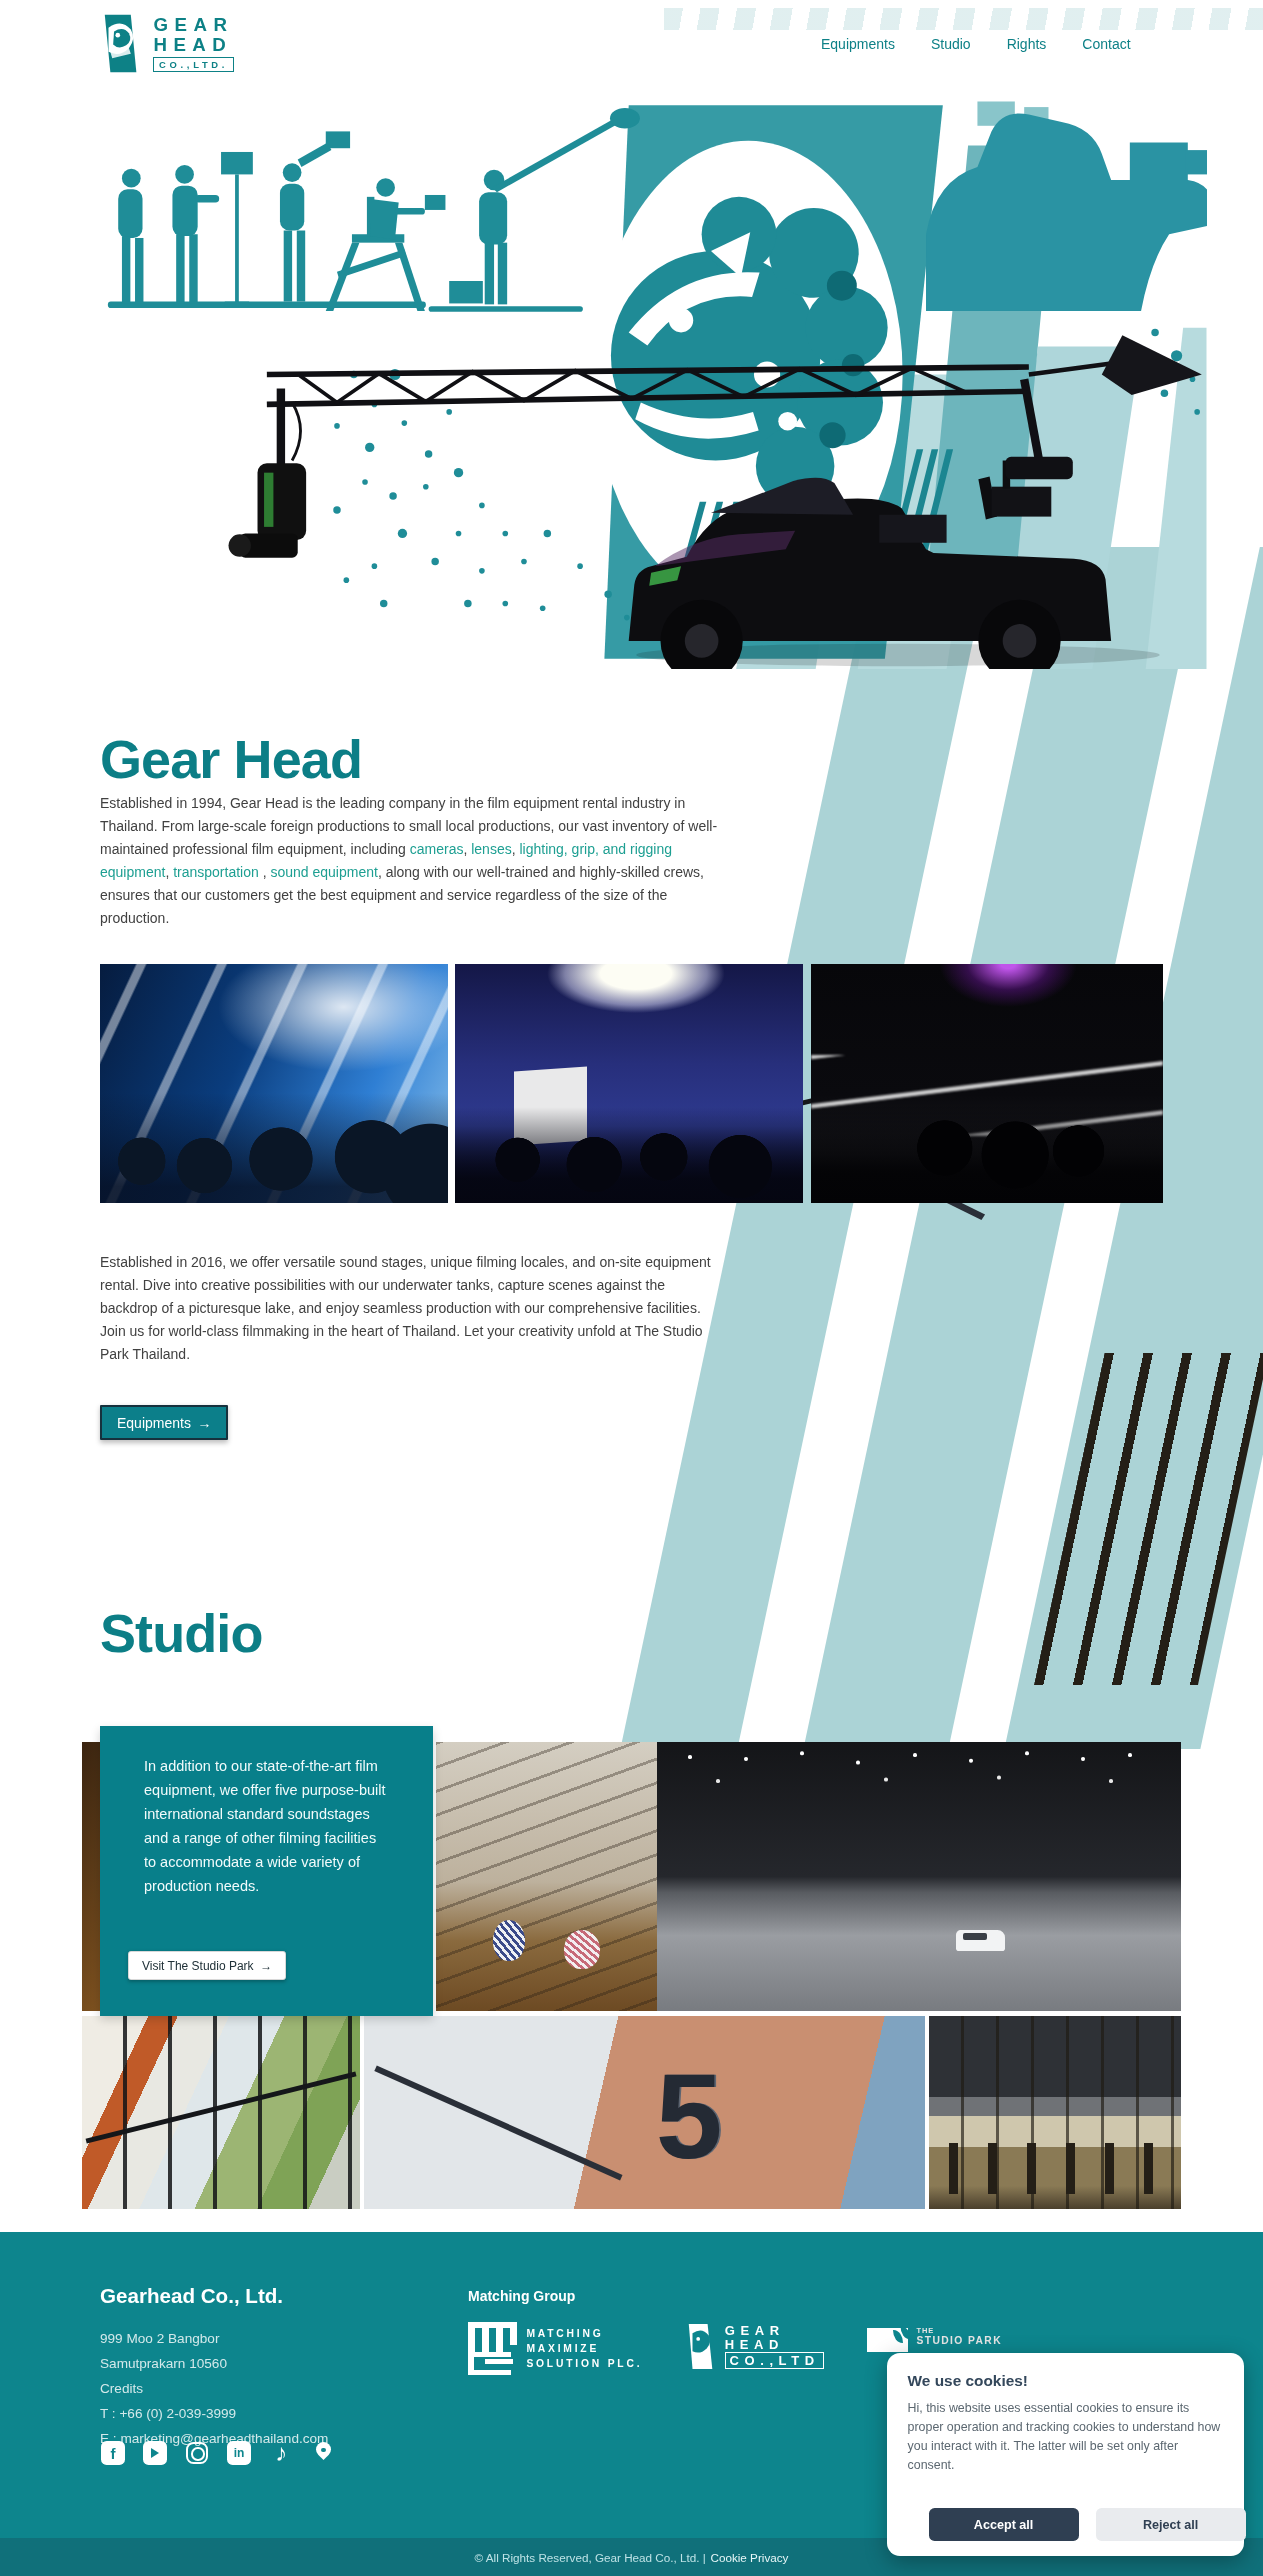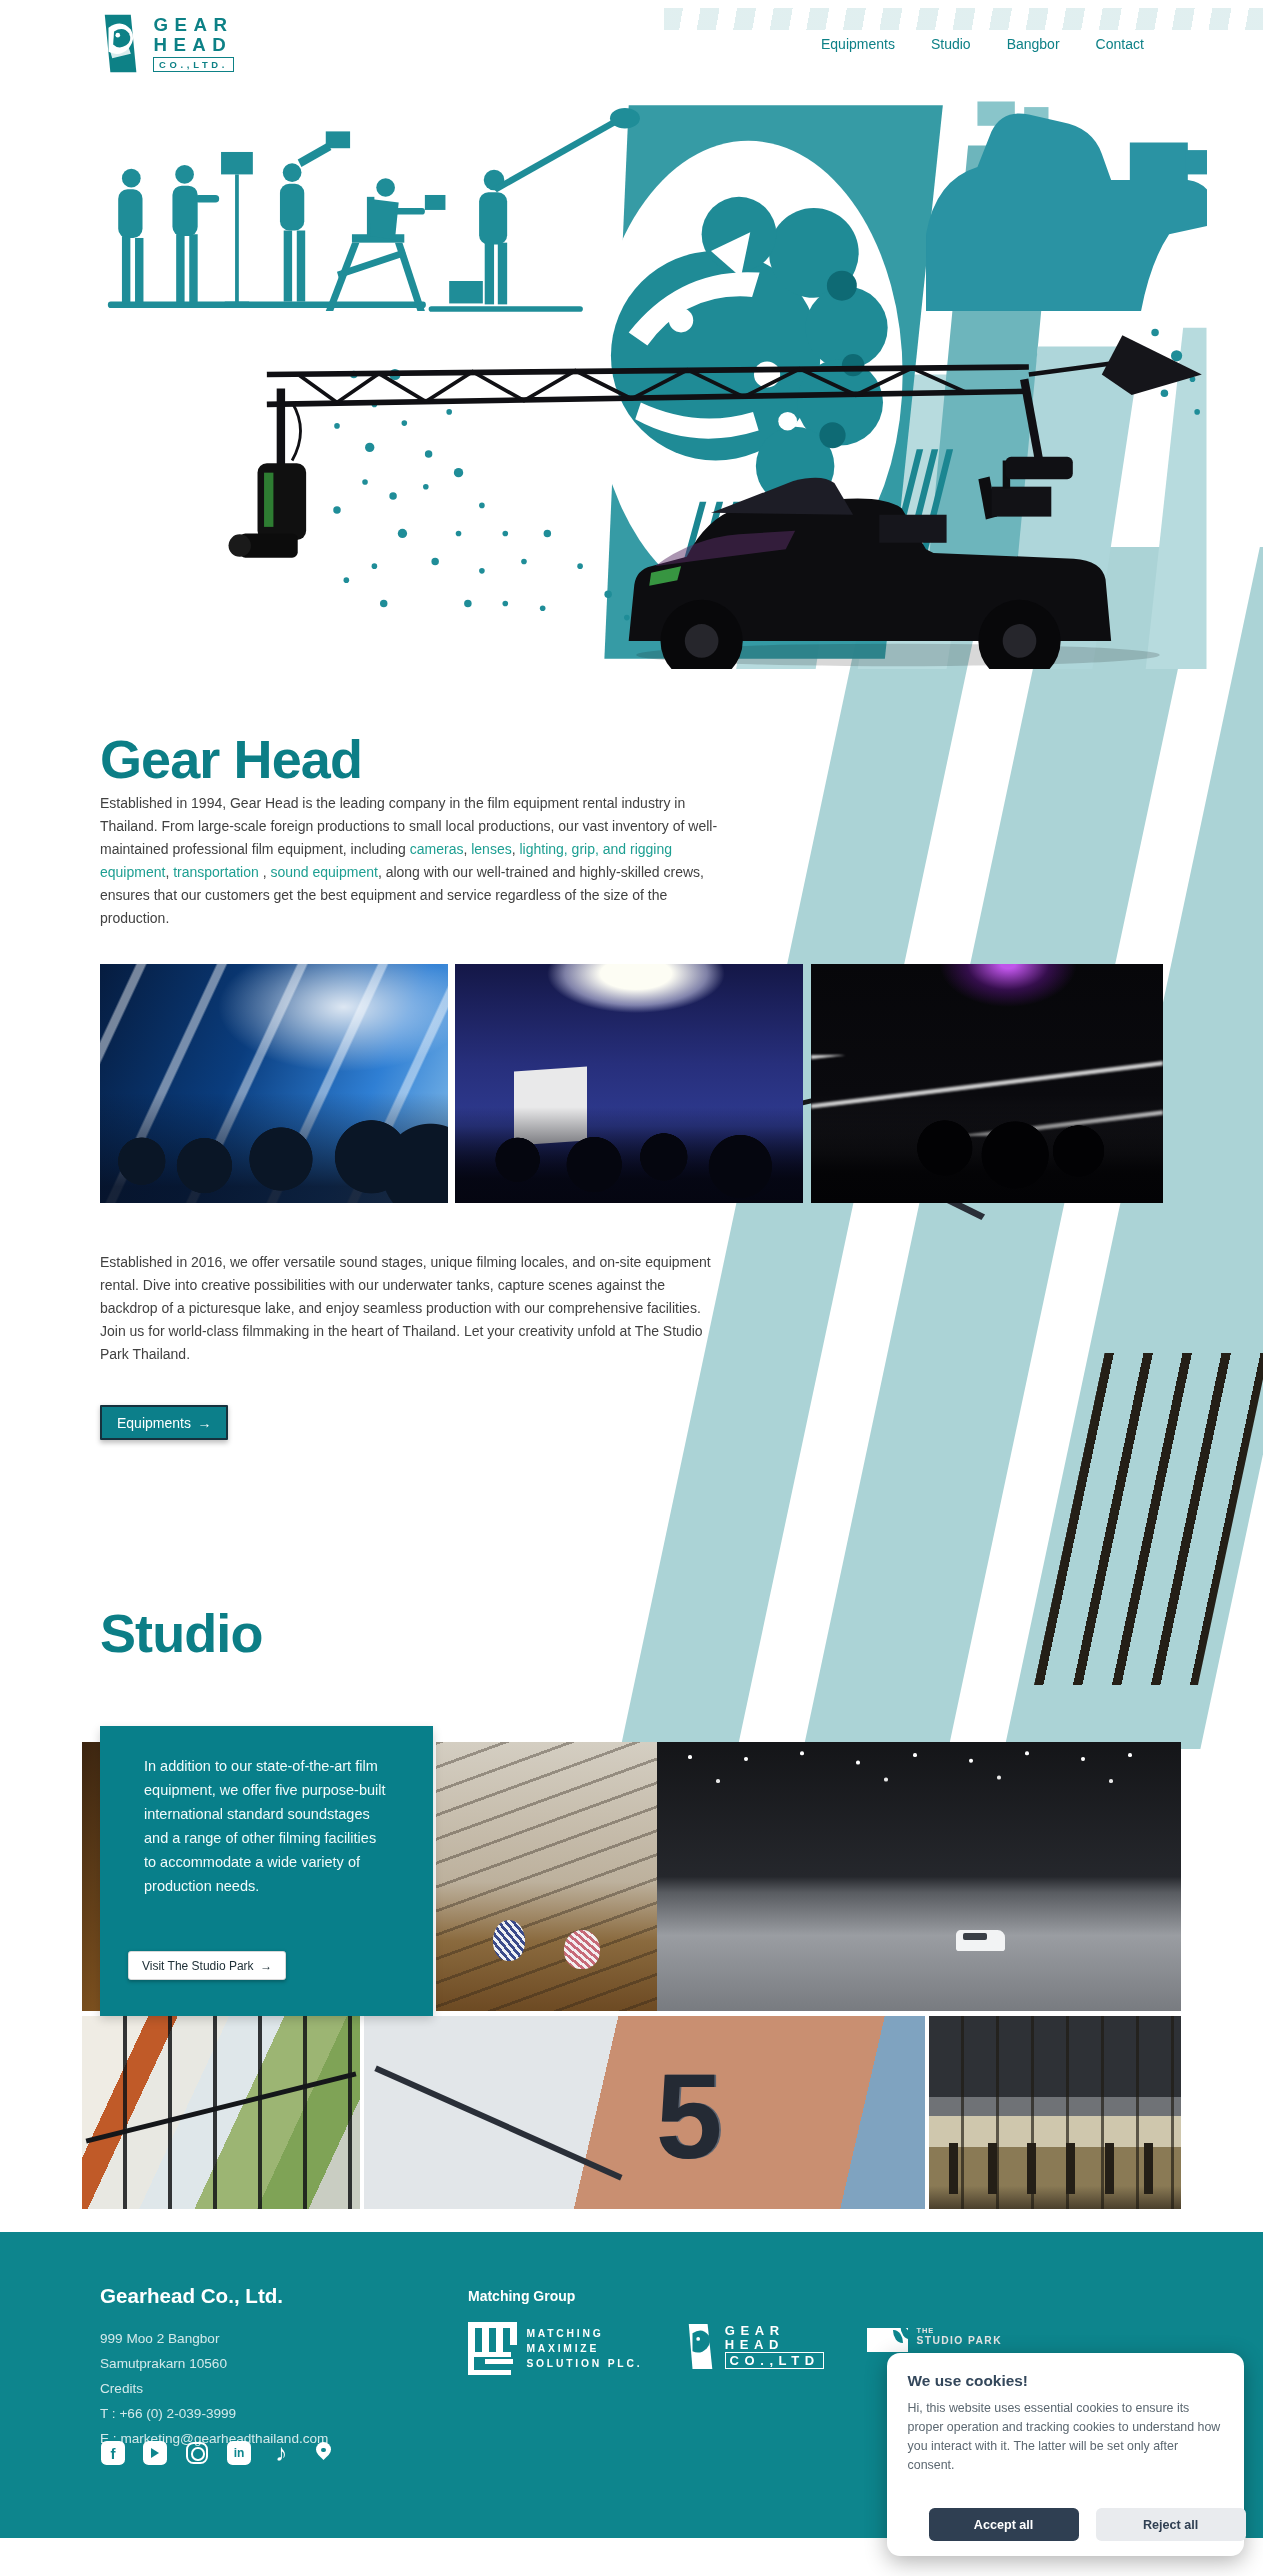--- a/index.html
+++ b/index.html
@@ -202,21 +202,21 @@
       </svg>
       <div class="logo-text">
         <span class="logo-line">GEAR</span>
         <span class="logo-line">HEAD</span>
         <span class="logo-box">CO.,LTD.</span>
       </div>
     </div>
     <nav class="nav">
       <a href="#">Equipments</a>
       <a href="#">Studio</a>
-      <a href="#">Bangbor</a>
+      <a href="#">Rights</a>
       <a href="#">Contact</a>
     </nav>
   </div>
 
   <svg class="hero" viewBox="0 0 1230 615">
 
     <g>
       <polygon points="770,330 855,330 812,615 727,615" fill="#b7dbde"></polygon>
       <polygon points="905,300 1000,300 952,615 857,615" fill="#b7dbde"></polygon>
       <polygon points="1050,270 1160,270 1108,615 998,615" fill="#aed6da"></polygon>
@@ -476,20 +476,24 @@
         <span class="tsp-b1"></span>
           <span class="tsp-b2"></span>
         <span class="tsp-text">
           <div class="tsp-l1">THE</div>
           <div class="tsp-l2">STUDIO PARK</div>
         </span>
       </div>
     </div>
   </div>
 
+  <div class="bottom-bar">
+    <span>© All Rights Reserved, Gear Head Co., Ltd. |</span>
+    <a href="#">Cookie Privacy</a>
+  </div>
 
   <div class="cookie">
     <h3>We use cookies!</h3>
     <p>Hi, this website uses essential cookies to ensure its proper operation and tracking cookies to understand how you interact with it. The latter will be set only after consent.</p>
     <div class="cookie-btns">
       <button class="ck-btn ck-accept">Accept all</button>
       <button class="ck-btn ck-reject">Reject all</button>
     </div>
   </div>
 

